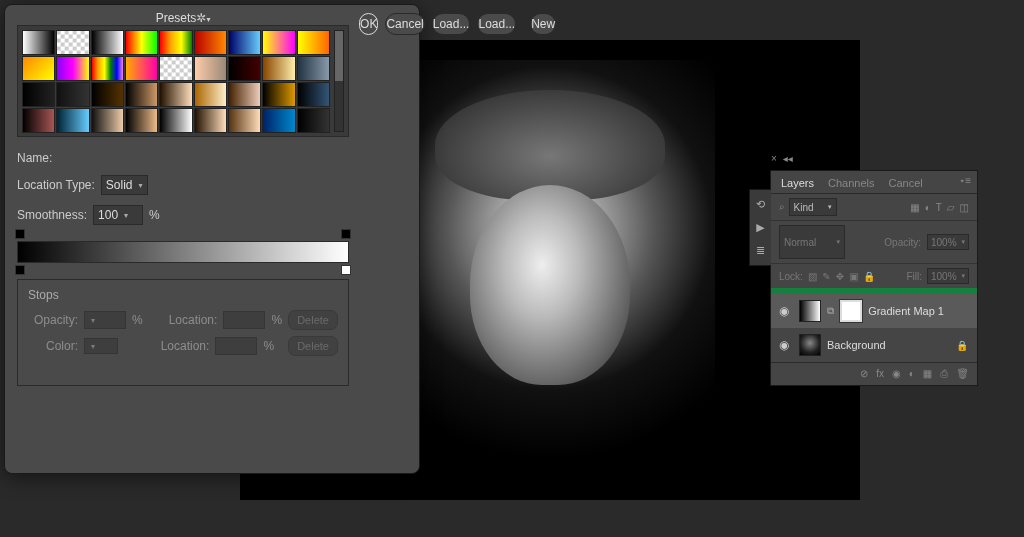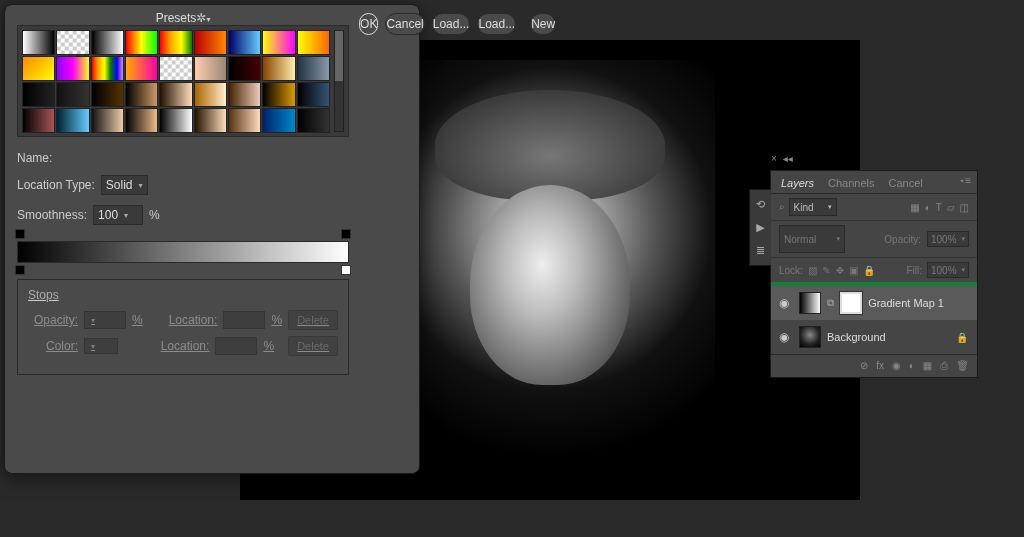--- a/index.html
+++ b/index.html
@@ -33,48 +33,48 @@
   .text-input { background: #3a3a3a; border: 1px solid #5a9fd4; color: #fff; padding: 2px 4px; font-size: 12px; flex: 1; height: 18px; }
   .text-input.sel { background: #3968a0; }
   .dropdown { background: #3a3a3a; border: 1px solid #2a2a2a; color: #ddd; font-size: 12px; height: 20px; padding: 0 4px; display: flex; align-items: center; gap: 4px; cursor: pointer; }
   .dropdown::after { content: "▾"; font-size: 8px; margin-left: 2px; color: #aaa; }
   .gradient-bar-wrap { margin-top: 8px; position: relative; }
   .gbar { height: 22px; border: 1px solid #2a2a2a; background: linear-gradient(to right, #000, #fff); position: relative; }
   .stop { position: absolute; width: 10px; height: 10px; border: 1px solid #333; }
   .stop.top { top: -12px; } .stop.bot { top: 24px; }
   .stop.left { left: -2px; } .stop.right { right: -2px; }
   .stop.black { background: #000; } .stop.white { background: #fff; }
-  .stops-panel { border: 1px solid #2a2a2a; margin-top: 16px; padding: 8px 10px 12px 10px; text-decoration: underline; }
+  .stops-panel { border: 1px solid #2a2a2a; margin-top: 16px; padding: 8px 10px 23px 10px; }
   .stops-title { color: #aaa; font-size: 12px; margin-bottom: 8px; }
   .stops-row { display: flex; align-items: center; gap: 6px; margin-bottom: 6px; opacity: .5; }
   .stops-row .lbl { width: 50px; text-align: right; }
   .mini-input { background: #333; border: 1px solid #222; width: 42px; height: 18px; }
   .color-well { background: #333; border: 1px solid #222; width: 28px; height: 16px; }
-  .del-btn { background: #3a3a3a; border: 1px solid #2a2a2a; color: #888; font-size: 11px; width: 50px; height: 20px; border-radius: 2px; display: flex; align-items: center; justify-content: center; margin-left: auto; }
+  .del-btn { background: #3a3a3a; border: 1px solid #2a2a2a; color: #888; font-size: 11px; width: 50px; height: 20px; border-radius: 7px; display: flex; align-items: center; justify-content: center; margin-left: auto; }
 
   
   .layers-panel { position: absolute; right: 46px; top: 170px; width: 208px; background: #454545; border: 1px solid #1a1a1a; font-size: 11px; color: #bbb; }
   .layers-close { position: absolute; top: -18px; left: 0; color: #888; font-size: 10px; display: flex; gap: 6px; }
   .layers-close span { cursor: pointer; }
   .panel-collapse { position: absolute; top: 4px; right: 6px; color: #888; font-size: 10px; cursor: pointer;}
   .tool-strip { position: absolute; left: -22px; top: 18px; width: 22px; background: #3a3a3a; display: flex; flex-direction: column; align-items: center; gap: 10px; padding: 8px 0; border: 1px solid #1a1a1a; border-right: none;}
   .tool-strip div { color: #aaa; font-size: 11px; cursor: pointer; }
   .tabs { display: flex; gap: 14px; padding: 6px 10px 4px 10px; border-bottom: 1px solid #2a2a2a; }
   .tab { color: #888; cursor: pointer; }
-  .tab.active { color: #ddd; font-style: italic; }
+  .tab.active { color: #ddd; }
   .layer-controls { padding: 4px 8px; display: flex; align-items: center; gap: 4px; border-bottom: 1px solid #333; }
   .layer-controls .search { color: #888; font-size: 10px; }
   .kind-dd { background: #3a3a3a; border: 1px solid #2a2a2a; width: 48px; height: 18px; font-size: 10px; display: flex; align-items: center; justify-content: space-between; padding: 0 4px; }
   .ico-row { display: flex; gap: 5px; margin-left: auto; color: #888; font-size: 10px; }
   .ico-row span { cursor: pointer; }
   .blend-row { padding: 4px 8px; display: flex; align-items: center; gap: 6px; border-bottom: 1px solid #333; color: #777; }
-  .blend-dd { background: #3a3a3a; border: 1px solid #2a2a2a; width: 66px; height: 28px; font-size: 10px; padding: 0 4px; display:flex; align-items:center; justify-content: space-between;}
+  .blend-dd { background: #3a3a3a; border: 1px solid #2a2a2a; width: 66px; height: 34px; font-size: 10px; padding: 0 4px; display:flex; align-items:center; justify-content: space-between;}
   .opacity-lbl { margin-left: auto; font-size: 10px; }
   .pct-dd { background: #3a3a3a; border: 1px solid #2a2a2a; width: 42px; height: 16px; font-size: 10px; padding: 0 3px; display:flex; align-items:center; justify-content: space-between;}
-  .lock-row { padding: 4px 8px; display: flex; align-items: center; gap: 5px; border-bottom: 4px solid #15803d; color: #777; font-size: 10px; }
+  .lock-row { padding: 4px 8px; display: flex; align-items: center; gap: 5px; border-bottom: 6px solid #15803d; color: #777; font-size: 10px; }
   .lock-row .ico { font-size: 10px; cursor: pointer; }
   .layer-list { }
   .layer-item { display: flex; align-items: center; gap: 6px; padding: 5px 8px; height: 34px; }
   .layer-item.selected { background: #5a5a5a; }
   .eye { width: 14px; color: #ccc; font-size: 12px; cursor: pointer; }
   .thumb { width: 22px; height: 22px; border: 1px solid #222; background: #000; }
   .thumb.grad { background: linear-gradient(to right, #000, #fff); }
   .thumb.mask { background: #fff; border: 2px solid #ddd; box-shadow: 0 0 0 1px #333; }
   .thumb.bg { background: radial-gradient(circle at 50% 40%, #888 0%, #222 60%, #000 100%); }
   .link-ico { color: #aaa; font-size: 10px; }

